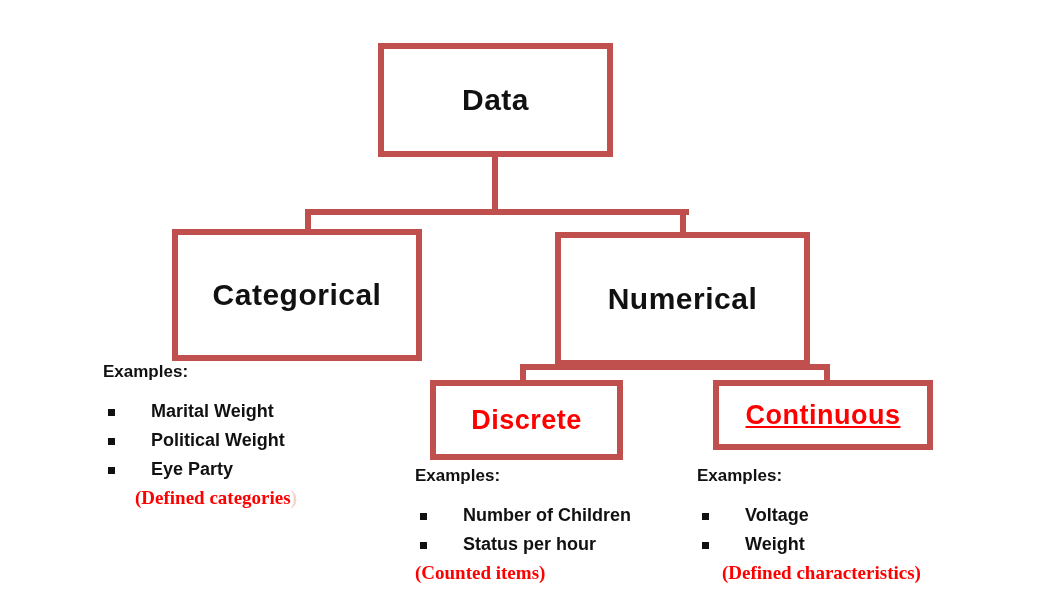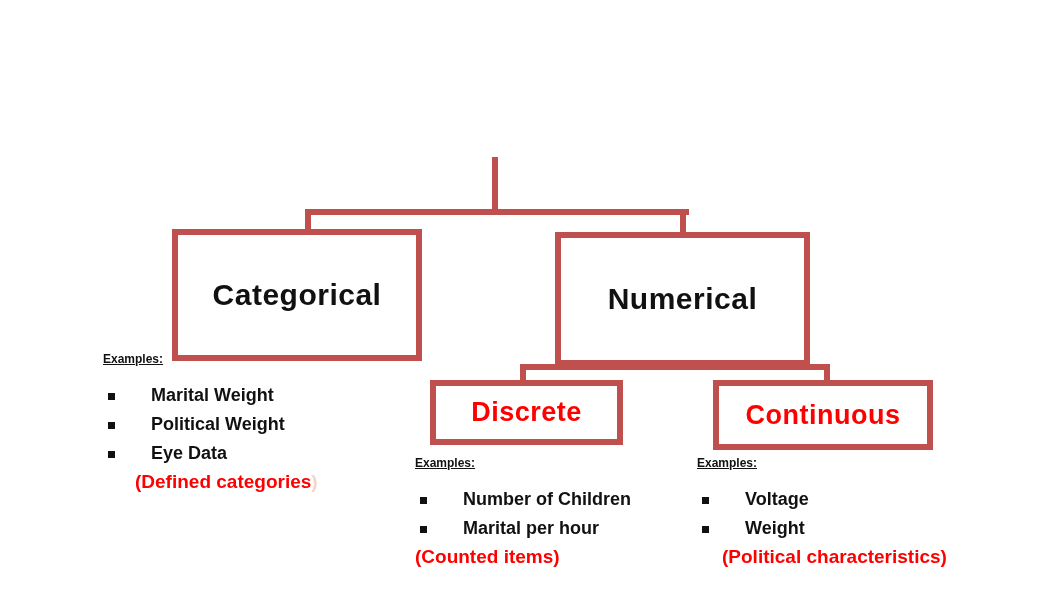--- a/index.html
+++ b/index.html
@@ -21,104 +21,107 @@
     align-items: center;
     justify-content: center;
     font-weight: bold;
     color: #111111;
     letter-spacing: 0.5px;
   }
   .node-lg { font-size: 30px; }
   .node-sm { font-size: 27px; }
   .red-text { color: #FF0000; }
   .ex-group { position: absolute; color: #111111; font-weight: bold; }
-  .ex-heading { font-size: 12px; margin: 0 0 15px 0; text-decoration: underline; }
+  .ex-heading { font-size: 17px; margin: 10px 0 15px 0; }
   .ex-item { display: flex; align-items: center; height: 29px; font-size: 18px; }
   .bullet {
     flex: none;
     width: 7px; height: 7px;
     background: #111111;
     margin: 1px 36px 0 5px;
   }
-  .ex-note { font-size: 19px; color: #FF0000; margin-top: 3px; }
+  .ex-note { font-size: 19px; color: #FF0000; margin-top: 3px; font-family: Liberation Serif, serif; }
   .note-indent-1 { margin-left: 32px; }
   .note-indent-2 { }
   .note-indent-3 { margin-left: 25px; }
   .faded-paren { color: #F6D3CC; }
 </style>
 </head>
 <body>
 
 <div class="canvas">
 
   <div class="line" style="left:492px; top:157px; width:6px; height:58px;"></div>
   <div class="line" style="left:305px; top:209px; width:384px; height:6px;"></div>
   <div class="line" style="left:305px; top:209px; width:6px; height:24px;"></div>
   <div class="line" style="left:680px; top:209px; width:6px; height:27px;"></div>
 
   <div class="line" style="left:680px; top:337px; width:6px; height:33px;"></div>
   <div class="line" style="left:520px; top:364px; width:310px; height:6px;"></div>
   <div class="line" style="left:520px; top:364px; width:6px; height:20px;"></div>
   <div class="line" style="left:824px; top:364px; width:6px; height:20px;"></div>
 
+  <div class="node node-lg" style="left:378px; top:43px; width:235px; height:114px;">
+    <span>Data</span>
+  </div>
 
   <div class="node node-lg" style="left:172px; top:229px; width:250px; height:132px;">
     <span>Categorical</span>
   </div>
 
   <div class="node node-lg" style="left:555px; top:232px; width:255px; height:134px;">
     <span>Numerical</span>
   </div>
 
-  <div class="node node-sm red-text" style="left:430px; top:380px; width:193px; height:65px;">
+  <div class="node node-sm red-text" style="left:430px; top:380px; width:193px; height:80px;">
     <span>Discrete</span>
   </div>
 
-  <div class="node node-sm red-text" style="left:713px; top:380px; width:220px; height:70px;">
+  <div class="node node-sm red-text" style="left:713px; top:380px; width:220px; height:70px;text-decoration:underline;">
     <span>Continuous</span>
   </div>
 
   <div class="ex-group" style="left:103px; top:352px;">
     <div class="ex-heading">Examples:</div>
     <div class="ex-item">
       <span class="bullet"></span>
       <span>Marital Weight</span>
     </div>
     <div class="ex-item">
       <span class="bullet"></span>
       <span>Political Weight</span>
     </div>
     <div class="ex-item">
       <span class="bullet"></span>
-      <span>Eye Data</span>
+      <span>Eye Party</span>
     </div>
     <div class="ex-note note-indent-1">
       <span>(Defined categories</span><span class="faded-paren">)</span>
     </div>
   </div>
 
   <div class="ex-group" style="left:415px; top:456px;">
     <div class="ex-heading">Examples:</div>
     <div class="ex-item">
       <span class="bullet"></span>
       <span>Number of Children</span>
     </div>
     <div class="ex-item">
       <span class="bullet"></span>
-      <span>Marital per hour</span>
+      <span>Status per hour</span>
     </div>
     <div class="ex-note note-indent-2">(Counted items)</div>
   </div>
 
   <div class="ex-group" style="left:697px; top:456px;">
     <div class="ex-heading">Examples:</div>
     <div class="ex-item">
       <span class="bullet"></span>
       <span>Voltage</span>
     </div>
     <div class="ex-item">
       <span class="bullet"></span>
       <span>Weight</span>
     </div>
-    <div class="ex-note note-indent-3">(Political characteristics)</div>
+    <div class="ex-note note-indent-3">(Defined characteristics)</div>
   </div>
 
 </div>
 
 </body></html>

